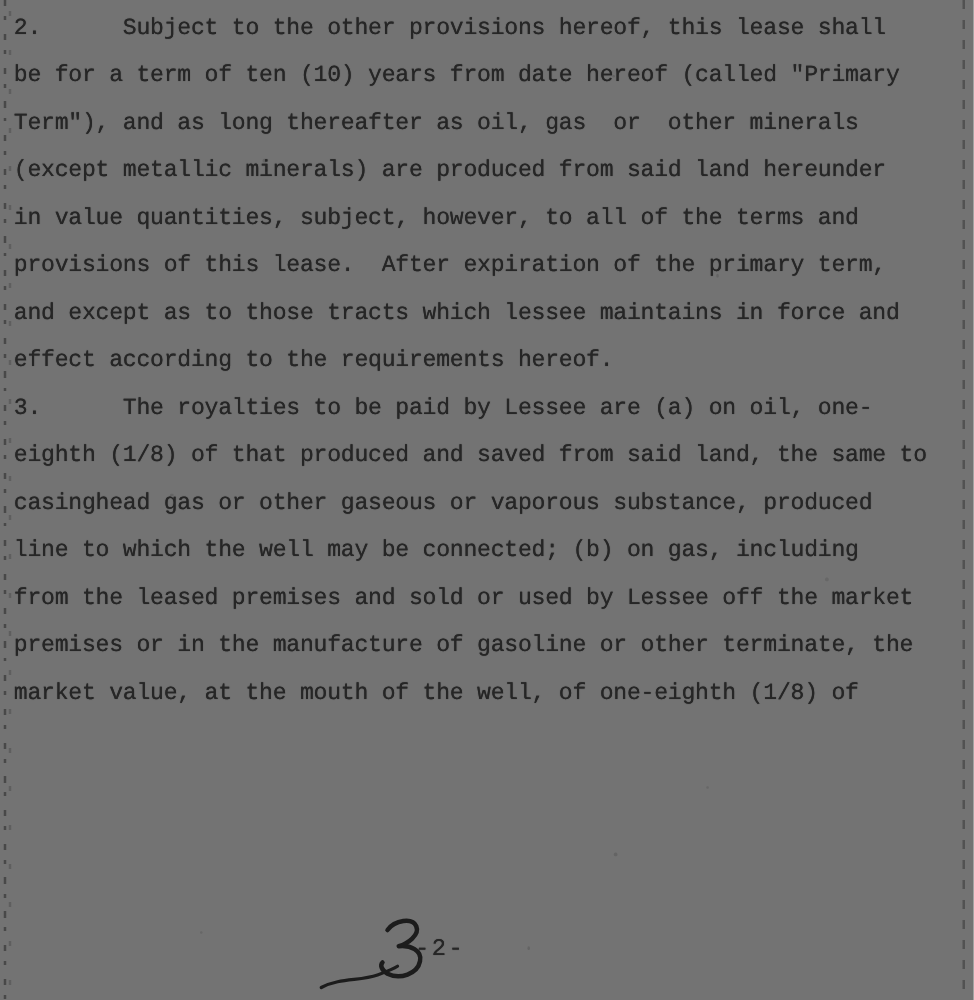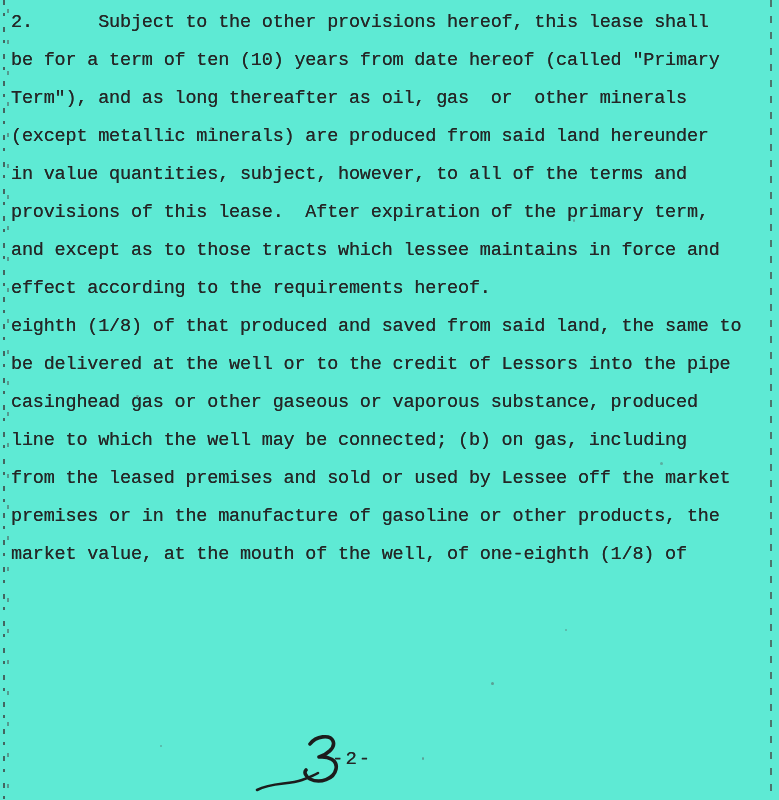--- a/index.html
+++ b/index.html
@@ -1,20 +1,20 @@
 <!DOCTYPE html>
 <html><head>
 <meta charset="utf-8">
 <style>
   html,body{margin:0;padding:0;background:#e8e8e6;}
   .page{
     position:relative;
     width:779px;height:800px;
     margin:0 auto;
-    background:#5eead4;
+    background:#737373;
     overflow:hidden;
     font-family:"Liberation Mono","DejaVu Sans Mono",monospace;
     color:#262626;
   }
   
   .edge-left{
     position:absolute;left:3px;top:0;width:2px;height:100%;
     background:repeating-linear-gradient(to bottom,#3a3a3a 0 5px,transparent 5px 13px,#3a3a3a 13px 16px,transparent 16px 27px);
     opacity:.75;
   }
@@ -82,26 +82,26 @@
 
   <div class="text-block">
     <div class="line">2.      Subject to the other provisions hereof, this lease shall</div>
     <div class="line">be for a term of ten (10) years from date hereof (called "Primary</div>
     <div class="line">Term"), and as long thereafter as oil, gas  or  other minerals</div>
     <div class="line">(except metallic minerals) are produced from said land hereunder</div>
     <div class="line">in value quantities, subject, however, to all of the terms and</div>
     <div class="line">provisions of this lease.  After expiration of the primary term,</div>
     <div class="line">and except as to those tracts which lessee maintains in force and</div>
     <div class="line">effect according to the requirements hereof.</div>
+    <div class="line">3.      The royalties to be paid by Lessee are (a) on oil, one-</div>
     <div class="line">eighth (1/8) of that produced and saved from said land, the same to</div>
-    <div class="line">be delivered at the well or to the credit of Lessors into the pipe</div>
     <div class="line">casinghead gas or other gaseous or vaporous substance, produced</div>
     <div class="line">line to which the well may be connected; (b) on gas, including</div>
     <div class="line">from the leased premises and sold or used by Lessee off the market</div>
-    <div class="line">premises or in the manufacture of gasoline or other products, the</div>
+    <div class="line">premises or in the manufacture of gasoline or other terminate, the</div>
     <div class="line">market value, at the mouth of the well, of one-eighth (1/8) of</div>
   </div>
 
   <div class="footer">
     <svg class="hand-mark" viewBox="0 0 120 68" aria-label="3">
       <g fill="none" stroke="#1c1c1c" stroke-linecap="round" stroke-linejoin="round">
 
         <path stroke-width="3.6" d="M58 16 C64 8, 78 6, 81 13 C84 20, 74 27, 67 29 C76 28, 86 32, 84 41 C82 51, 68 56, 58 51 C53 48, 52 44, 54 42"></path>
 
         <path stroke-width="2.6" d="M5 62 C20 54, 36 57, 50 52 C58 49, 63 47, 66 45"></path>

